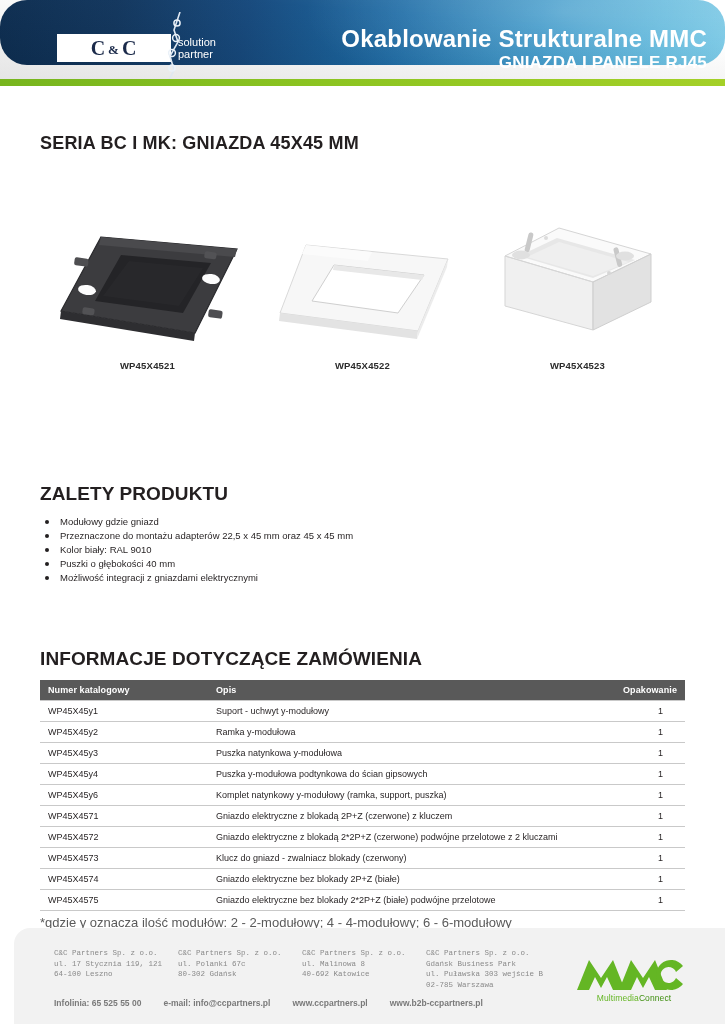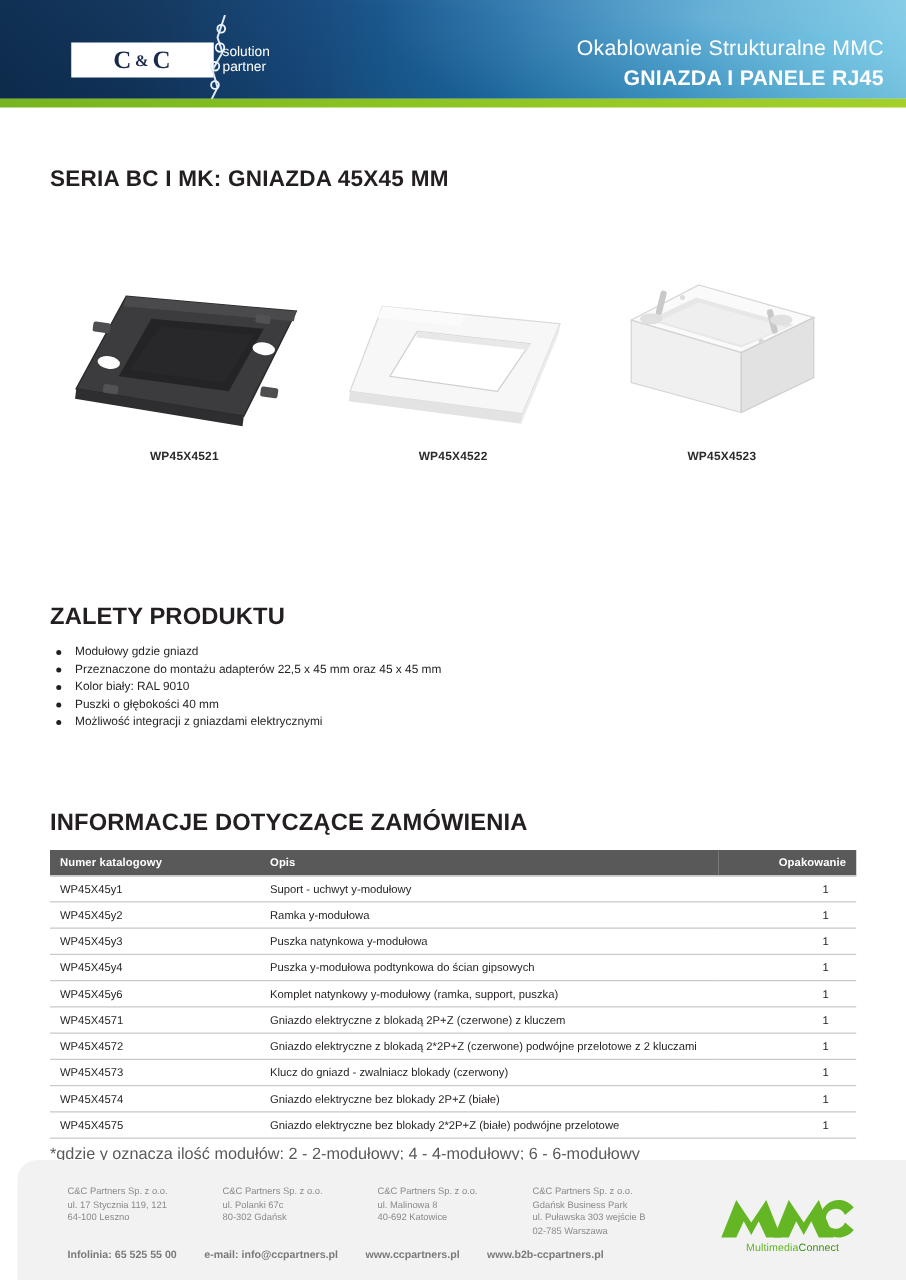--- a/index.html
+++ b/index.html
@@ -5,24 +5,25 @@
   html,body{margin:0;padding:0;}
   body{
     width:725px;height:1024px;position:relative;overflow:hidden;
     background:#ffffff;
     font-family:"Liberation Sans", sans-serif;
     color:#231f20;
   }
 
   
   .header{
-    position:absolute;left:0;top:0;width:725px;height:79px;
+    position:absolute;left:0;top:0;width:725px;height:65px;
     background:
       radial-gradient(ellipse 420px 150px at 78% 18%, rgba(255,255,255,0.22) 0%, rgba(255,255,255,0) 62%),
       linear-gradient(100deg,#0d2e52 0%,#11365e 16%,#15487c 34%,#1a6aa5 55%,#2d8fc4 74%,#57b4da 90%,#74c6e4 100%);
+    border-radius: 27px;
   }
   .header-sheen{
     position:absolute;left:0;top:0;width:725px;height:79px;
     background:linear-gradient(185deg, rgba(255,255,255,0.10) 0%, rgba(255,255,255,0.02) 30%, rgba(0,0,0,0.10) 100%);
     pointer-events:none;
   }
   .header-accent{
     position:absolute;left:0;top:79px;width:725px;height:7px;
     background:linear-gradient(90deg,#77b51e 0%,#8cc421 45%,#a4d028 100%);
   }
@@ -38,21 +39,21 @@
   .logo-chain{
     position:absolute;left:160px;top:12px;width:28px;height:70px;
   }
   .logo-sub{
     position:absolute;left:178px;top:36px;
     font-size:11px;line-height:12px;color:#ffffff;
   }
   .header-titles{
     position:absolute;right:18px;top:26px;text-align:right;color:#ffffff;
   }
-  .header-title-1{font-size:17px;font-weight:normal;letter-spacing:0.2px;line-height:25px;}
+  .header-title-1{font-size:24px;font-weight:bold;letter-spacing:0.2px;line-height:25px;}
   .header-title-2{font-size:17px;font-weight:bold;letter-spacing:0.2px;line-height:21px;margin-top:1px;}
 
   
   .page-title{
     position:absolute;left:40px;top:133px;
     font-size:18px;font-weight:bold;letter-spacing:0.2px;color:#231f20;
   }
   .h-section{
     font-size:19px;font-weight:bold;letter-spacing:0.1px;color:#231f20;
   }
@@ -106,21 +107,21 @@
   }
 
   
   .footer{
     position:absolute;left:14px;top:928px;width:711px;height:96px;
     background:#f2f2f2;border-top-left-radius:16px;
   }
   .footer-cols{
     position:absolute;left:40px;top:20px;width:545px;display:flex;
   }
-  .footer-col{width:124px;}
+  .footer-col{width:124px;font-family:Liberation Mono, monospace;}
   .footer-col:last-child{width:165px;}
   .footer-col .line{
     font-size:7.5px;line-height:10.5px;color:#8a8a8a;white-space:nowrap;
   }
   .footer-contact{
     position:absolute;left:40px;top:70px;display:flex;gap:22px;
     font-size:8.5px;font-weight:bold;color:#7a7a7a;
   }
   .mmc-logo{
     position:absolute;right:32px;top:30px;width:118px;text-align:center;

